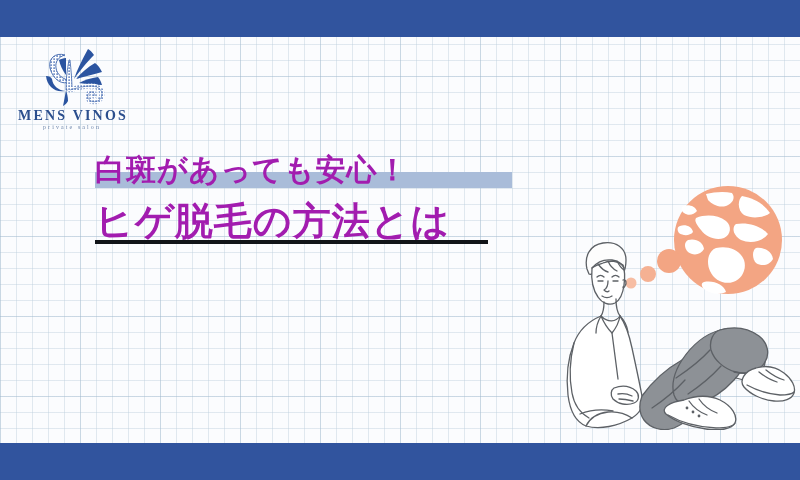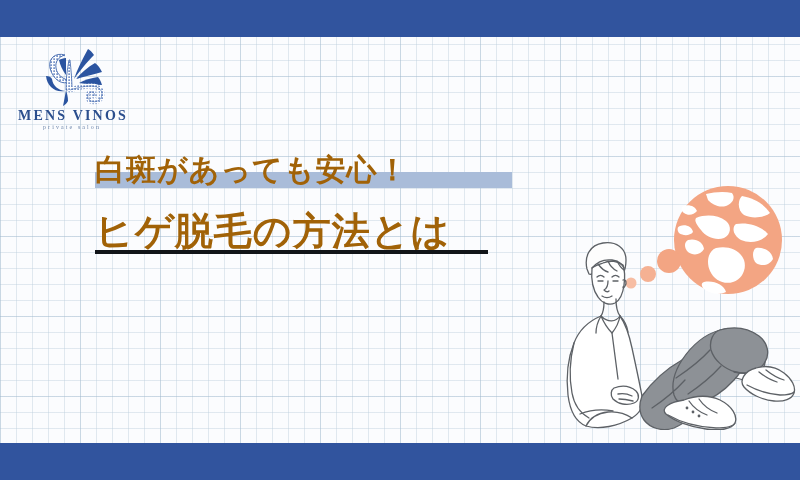--- a/index.html
+++ b/index.html
@@ -102,21 +102,21 @@
     position: absolute;
     left: 95px;
     top: 150px;
     width: 460px;
   }
   .hl-line {
     position: relative;
     white-space: nowrap;
     font-family: "DejaVu Sans", sans-serif;
     font-weight: 700;
-    color: #a16207;
+    color: #a21caf;
   }
   
   #hl-line-1 {
     font-size: 30px;
     line-height: 40px;
     letter-spacing: 1px;
     height: 40px;
   }
   #hl-highlight {
     position: absolute;
@@ -132,21 +132,21 @@
     z-index: 1;
   }
   
   #hl-line-2, #hl-line-3 {
     font-size: 38px;
     line-height: 50px;
     letter-spacing: 1px;
     height: 50px;
   }
   #hl-line-2 { margin-top: 14px; }
-  #hl-line-3 { margin-top: 16px; }
+  #hl-line-3 { margin-top: 6px; }
   .hl-underline {
     position: absolute;
     left: 0;
     bottom: 2px;
     height: 4px;
     background: #111418;
   }
   #hl-underline-2 { width: 253px; }
   #hl-underline-3 { width: 393px; }
 

